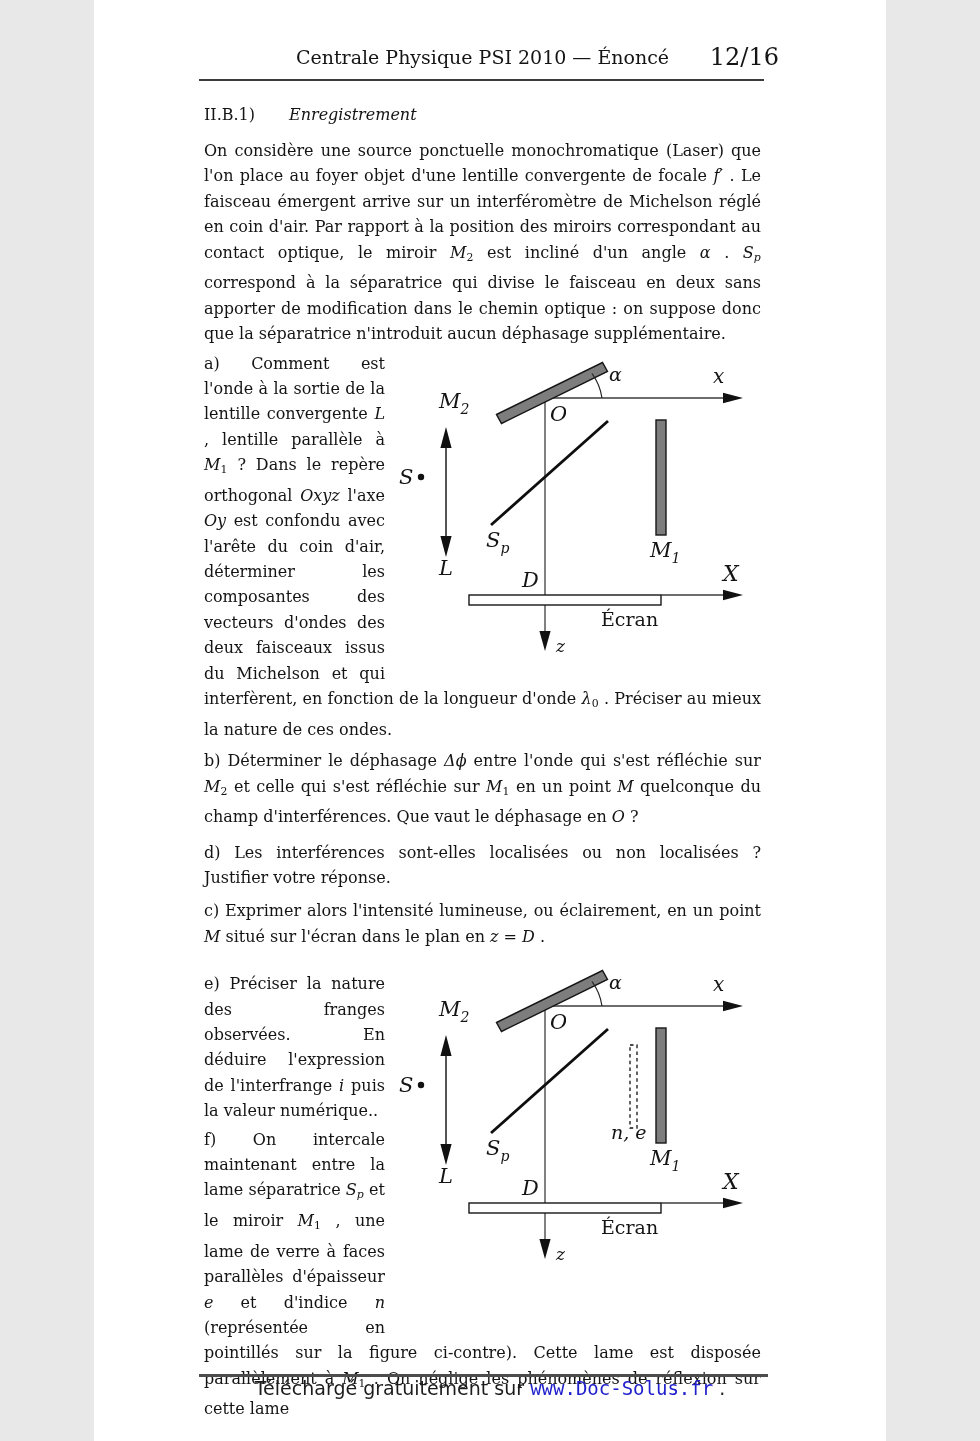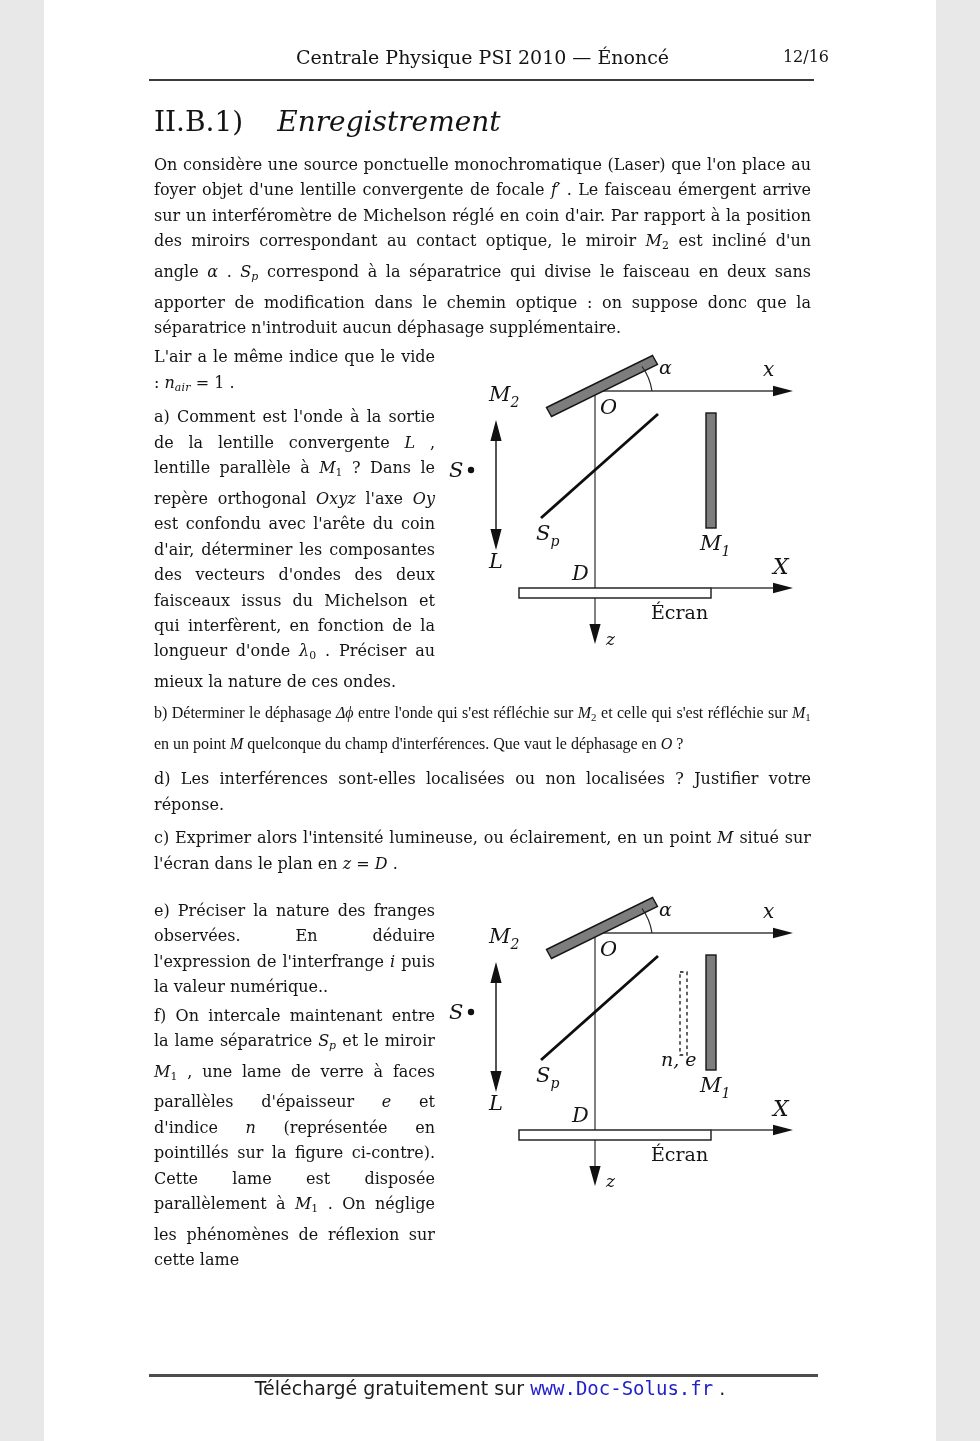--- a/index.html
+++ b/index.html
@@ -1,54 +1,54 @@
 <!DOCTYPE html>
 <html><head>
 <meta charset="utf-8">
 <style>
   html,body{margin:0;padding:0;background:#e8e8e8;}
   .page{
     position:relative;
-    width:892px;height:1441px;
+    width:792px;height:1441px;
     margin:0 auto;
     background:#ffffff;
     font-family:"DejaVu Serif", serif;
     color:#141414;
     overflow:hidden;
   }
   .content{
     padding:46px 125px 0 110px;
   }
   
   .pheader{
     position:relative;
     font-size:19px;line-height:22px;
     text-align:center;
   }
   .pheader .hpage{
     position:absolute;right:-18px;top:0;
-    font-size:16px;
+    font-size:24px;
   }
   .hrule{
     height:2px;background:#3a3a3a;margin-top:11px;
     margin-left:-5px;margin-right:-3px;
   }
   
   .section{
     margin:24px 0 0 0;
-    font-size:28px;font-weight:normal;
+    font-size:16px;font-weight:normal;
   }
   .section .stitle{font-style:italic;margin-left:34px;}
   
   p.body{
     margin:0 0 6px 0;
     font-size:16px;line-height:25.4px;
     text-align:justify;
   }
-  p.body.mb10{margin-bottom:10px;font-family:Liberation Serif, serif;}
+  p.body.mb10{margin-bottom:10px;}
   p.body.mb8{margin-bottom:8px;}
   p.body.mb4{margin-bottom:4px;}
   p.body.mb3{margin-bottom:3px;margin-top:22px;}
   p.body.mb0{margin-bottom:12px;}
   .it{font-style:italic;}
   .sb{font-size:0.68em;vertical-align:-0.30em;letter-spacing:0.02em;}
   
   .fig{
     float:right;
     width:368px;
@@ -138,21 +138,20 @@
         <text class="math t21" x="129" y="234">D</text>
 
         <rect x="76" y="242" width="192" height="10" class="screenrect"></rect>
         <line x1="268" y1="242" x2="334" y2="242" class="axis"></line>
         <polygon points="350,242 330,236.7 330,247.3" class="ah"></polygon>
         <text class="math t22" x="330" y="228">X</text>
         <text class="ecran" x="208" y="273">Écran</text>
       </svg>
     </div>
 
-    <p class="body mb4"><span>L'air a le même indice que le vide : </span><span class="it">n</span><span class="it sb">air</span><span> = 1 .</span></p>
     <p class="body"><span>a) Comment est l'onde à la sortie de la lentille convergente </span><span class="it">L</span><span> , lentille parallèle à </span><span class="it">M</span><span class="sb">1</span><span> ? Dans le repère orthogonal </span><span class="it">Oxyz</span><span> l'axe </span><span class="it">Oy</span><span> est confondu avec l'arête du coin d'air, déterminer les composantes des vecteurs d'ondes des deux faisceaux issus du Michelson et qui interfèrent, en fonction de la longueur d'onde </span><span class="it">λ</span><span class="sb">0</span><span> . Préciser au mieux la nature de ces ondes.</span></p>
     <p class="body mb10"><span>b) Déterminer le déphasage </span><span class="it">Δϕ</span><span> entre l'onde qui s'est réfléchie sur </span><span class="it">M</span><span class="sb">2</span><span> et celle qui s'est réfléchie sur </span><span class="it">M</span><span class="sb">1</span><span> en un point </span><span class="it">M</span><span> quelconque du champ d'interférences. Que vaut le déphasage en </span><span class="it">O</span><span> ?</span></p>
     <p class="body mb8"><span>d) Les interférences sont-elles localisées ou non localisées ? Justifier votre réponse.</span></p>
     <p class="body mb8"><span>c) Exprimer alors l'intensité lumineuse, ou éclairement, en un point </span><span class="it">M</span><span> situé sur l'écran dans le plan en </span><span class="it">z</span><span> = </span><span class="it">D</span><span> .</span></p>
 
     <div class="fig fig2">
       <svg width="368" height="300" viewBox="0 0 368 300">
         <line x1="149" y1="45" x2="334" y2="45" class="axis"></line>
         <polygon points="350,45 330,39.7 330,50.3" class="ah"></polygon>
         <text class="math t20" x="320" y="30">x</text>

